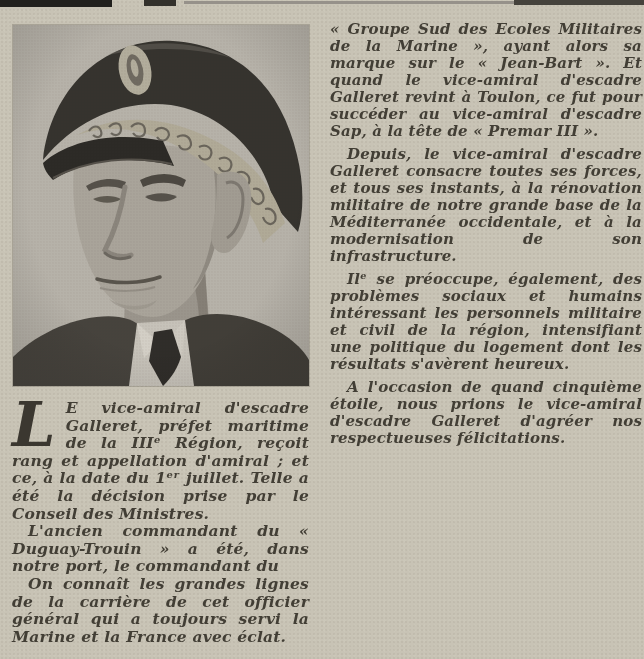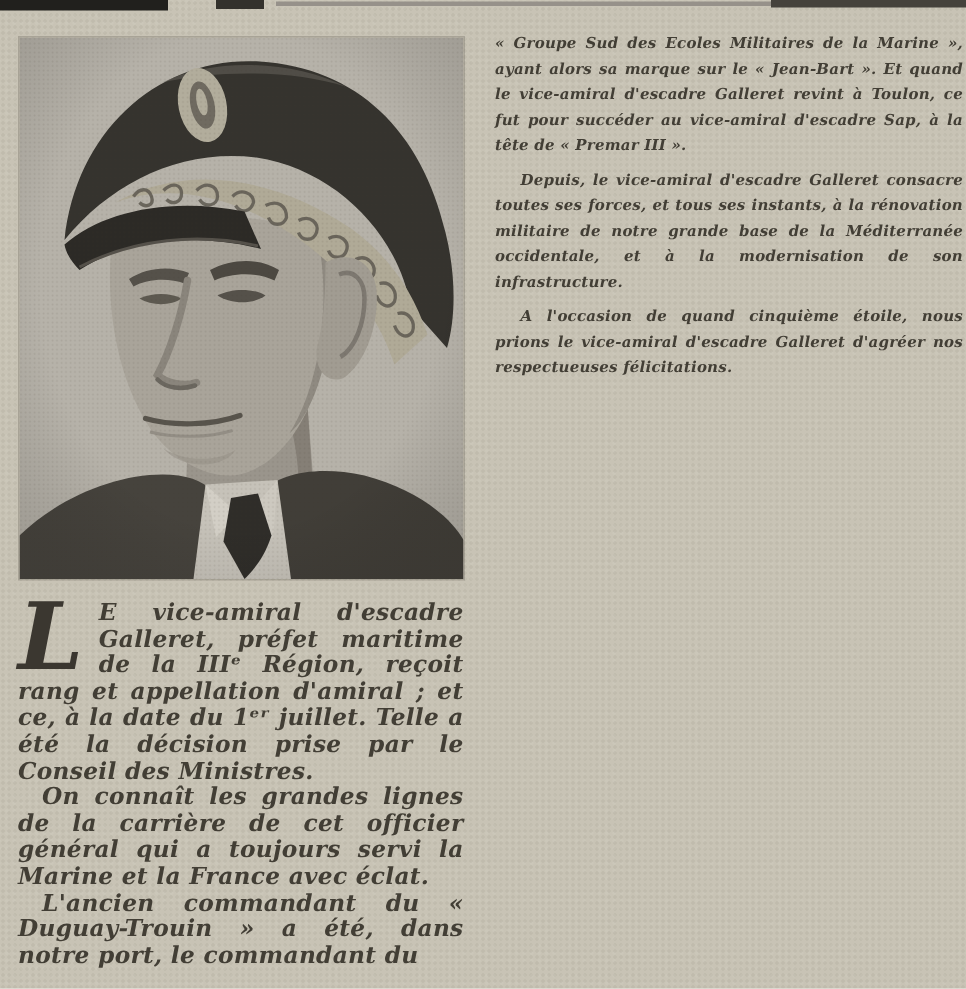--- a/index.html
+++ b/index.html
@@ -44,21 +44,21 @@
   .col-left p.indent { text-indent: 16px; }
   .dropcap {
     float: left;
     font-size: 62px; line-height: 48px;
     padding: 2px 10px 0 0;
     color: #3b3730;
   }
 
   .col-right {
     position: absolute; left: 330px; top: 21px; width: 312px;
-    font-size: 10px; line-height: 17px; letter-spacing: 0.15px;
+    font-size: 15px; line-height: 17px; letter-spacing: 0.15px;
   }
   .col-right p { margin-bottom: 6px; }
   .col-right p.indent { text-indent: 17px; }
 </style>
 </head>
 <body>
 
 <div class="page">
 
   <div class="bar bar-1"></div>
@@ -146,23 +146,24 @@
 
       <rect width="296" height="361" fill="url(#ht)"></rect>
       <rect width="296" height="361" fill="url(#vig)"></rect>
     </svg>
   </figure>
 
   <div class="col col-left">
     <p>
       <span class="dropcap">L</span><span>E vice-amiral d'escadre Galleret, préfet maritime de la IIIᵉ Région, reçoit rang et appellation d'amiral ; et ce, à la date du 1ᵉʳ juillet. Telle a été la décision prise par le Conseil des Ministres.</span>
     </p>
+    <p class="indent">L'ancien commandant du « Duguay-Trouin » a été, dans notre port, le commandant du</p>
     <p class="indent">On connaît les grandes lignes de la carrière de cet officier général qui a toujours servi la Marine et la France avec éclat.</p>
-    <p class="indent">L'ancien commandant du « Duguay-Trouin » a été, dans notre port, le commandant du</p>
   </div>
 
   <div class="col col-right">
     <p>« Groupe Sud des Ecoles Militaires de la Marine », ayant alors sa marque sur le « Jean-Bart ». Et quand le vice-amiral d'escadre Galleret revint à Toulon, ce fut pour succéder au vice-amiral d'escadre Sap, à la tête de « Premar III ».</p>
     <p class="indent">Depuis, le vice-amiral d'escadre Galleret consacre toutes ses forces, et tous ses instants, à la rénovation militaire de notre grande base de la Méditerranée occidentale, et à la modernisation de son infrastructure.</p>
+    <p class="indent">Ilᵉ se préoccupe, également, des problèmes sociaux et humains intéressant les personnels militaire et civil de la région, intensifiant une politique du logement dont les résultats s'avèrent heureux.</p>
     <p class="indent">A l'occasion de quand cinquième étoile, nous prions le vice-amiral d'escadre Galleret d'agréer nos respectueuses félicitations.</p>
   </div>
 
 </div>
 
 </body></html>

